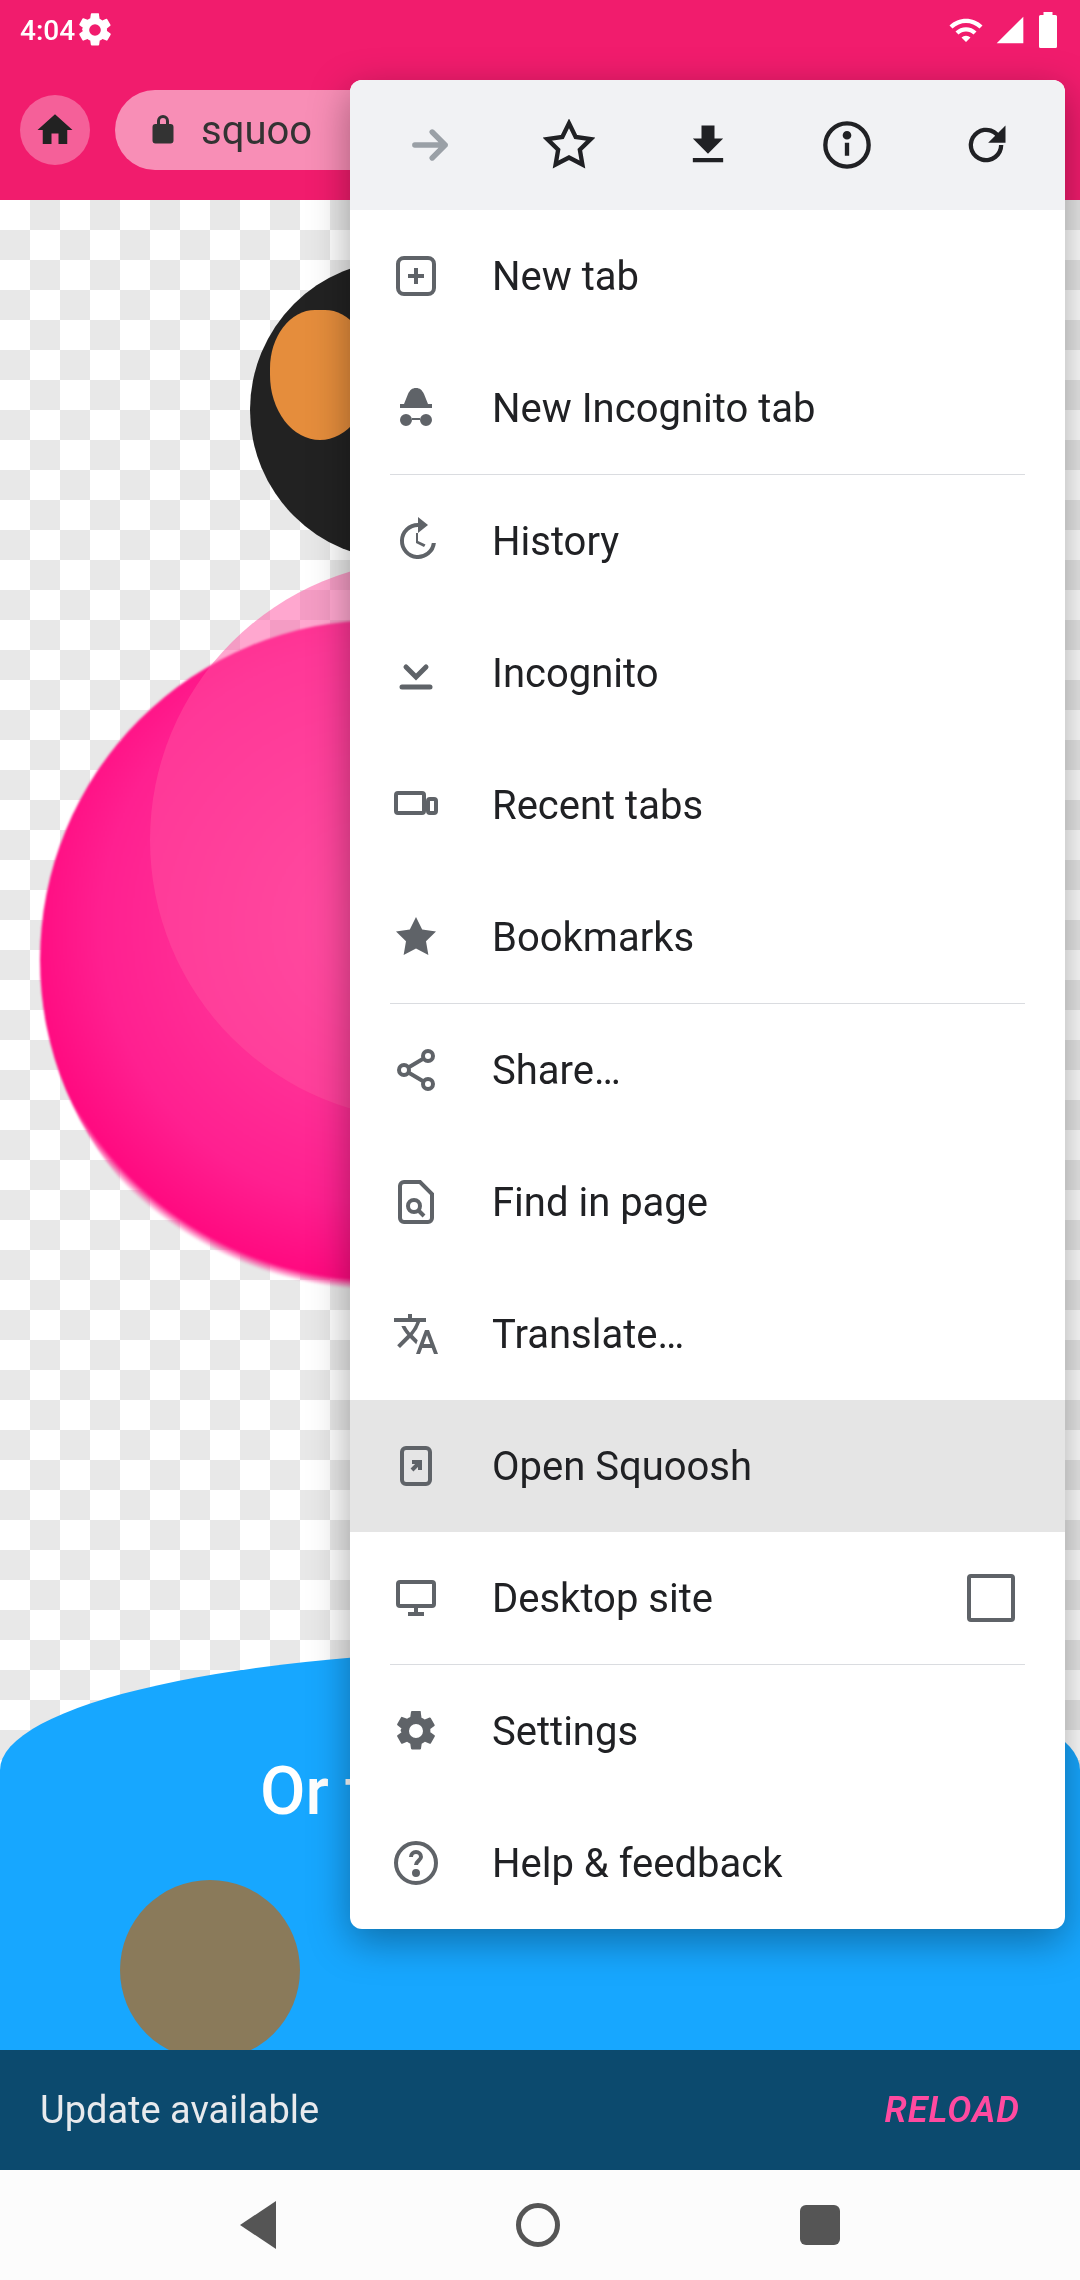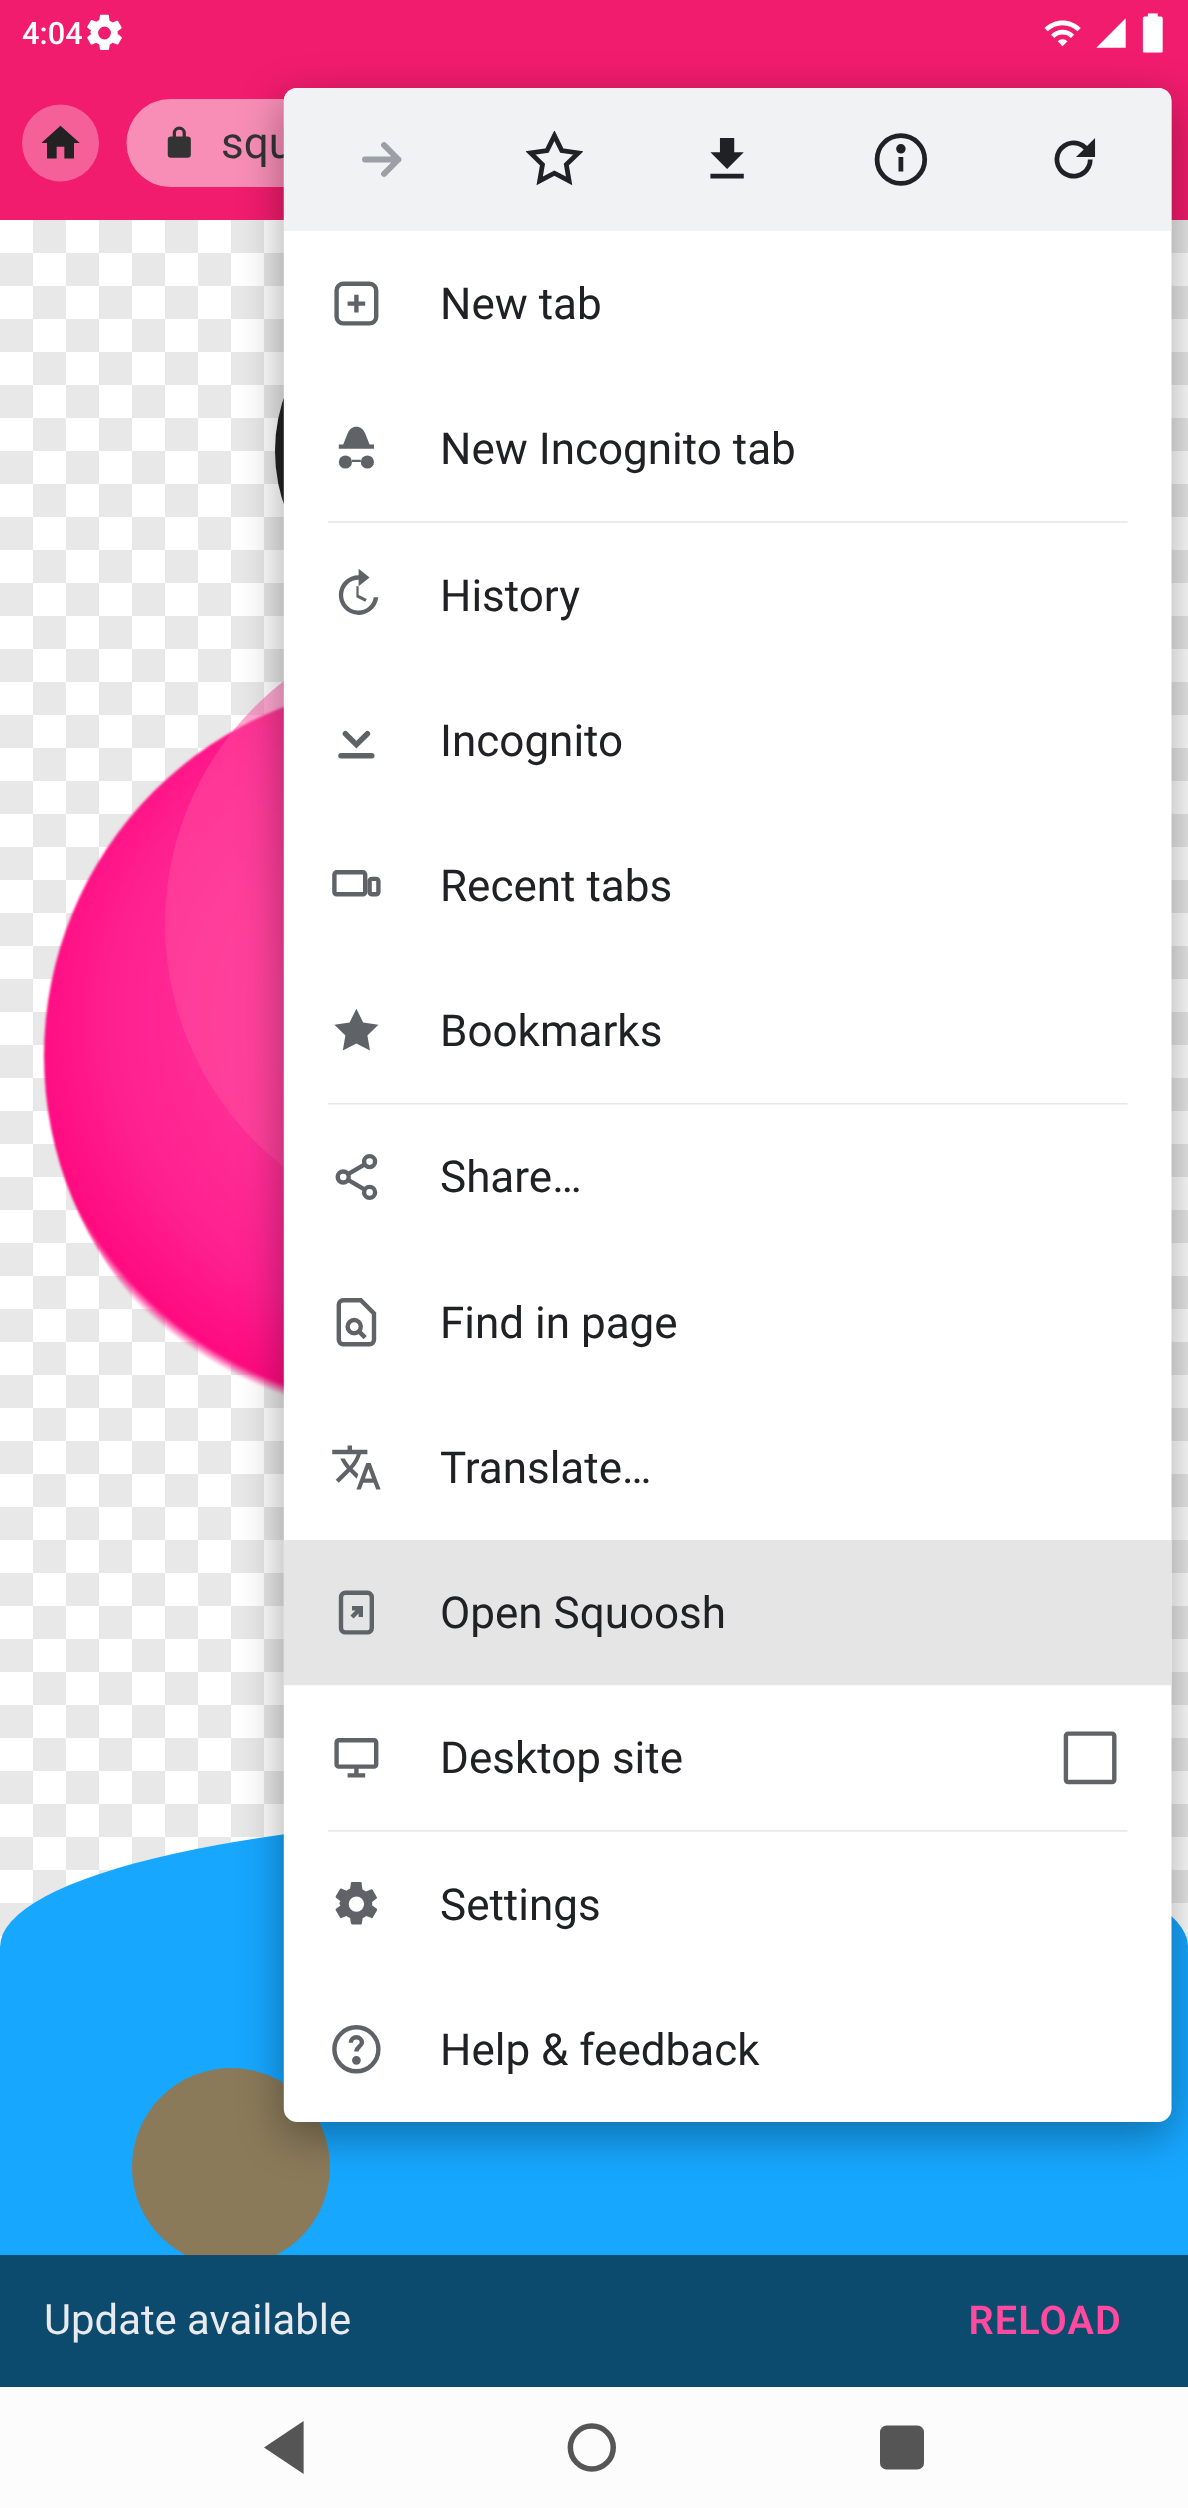--- a/index.html
+++ b/index.html
@@ -20,35 +20,35 @@
   repeating-conic-gradient(#e8e8e8 0% 25%, #fff 0% 50%) 0 0/60px 60px; }
 .pink-blob1 { position: absolute; top: 60px; left: 250px; width: 300px; height: 300px; background: #222; border-radius: 50%; }
 .pink-blob1::after { content:""; position:absolute; left:20px; top:50px; width:100px; height:130px; background:#E58D3C; border-radius:45% 45% 50% 50%; }
 .pink-blob2 { position: absolute; top: 420px; left: 40px; width: 680px; height: 680px; background: radial-gradient(circle at 50% 45%, #ff4aa0 0%, #ff2090 55%, #ff0a80 70%, rgba(255,10,128,0) 72%); border-radius: 50%; filter: blur(1px); }
 .pink-blob3 { position: absolute; top: 360px; left: 150px; width: 560px; height: 560px; background: rgba(255,80,160,0.5); border-radius: 50%; }
 .blue-wave { position: absolute; bottom: 0; left: 0; right: 0; height: 520px; background: #17a7ff; border-top-left-radius: 50% 120px; border-top-right-radius: 50% 120px; }
 .blue-text { position: absolute; bottom: 340px; left: 260px; color: #fff; font-size: 66px; font-weight: 500; }
 .thumb { position:absolute; bottom:110px; left:120px; width:180px; height:180px; border-radius:50%; background:#8a7a5a; overflow:hidden; }
 
 
-.menu { position: absolute; top: 80px; right: 15px; width: 807px; background: #fff; border-radius: 12px; box-shadow: 0 12px 40px rgba(0,0,0,0.35); overflow: hidden; }
+.menu { position: absolute; top: 80px; right: 15px; width: 715px; background: #fff; border-radius: 12px; box-shadow: 0 12px 40px rgba(0,0,0,0.35); overflow: hidden; }
 .menu-toprow { height: 130px; background: #f1f2f4; display: flex; align-items: center; justify-content: space-around; padding: 0 10px; }
 .top-icon { width: 98px; height: 98px; display: flex; align-items: center; justify-content: center; border-radius: 50%; }
 .menu-list { display: flex; flex-direction: column; }
 .menu-item { height: 132px; display: flex; align-items: center; padding: 0 40px; gap: 50px; font-size: 40px; color: #202124; }
 .menu-item.highlighted { background: #e5e5e5; }
 .menu-item .mi-icon { width: 52px; height: 52px; display:flex; align-items:center; justify-content:center; flex-shrink:0; }
 .menu-item .mi-label { flex: 1; }
 .menu-item .mi-check { width: 48px; height: 48px; border: 4px solid #5f6368; border-radius: 4px; margin-right: 10px; }
 .menu-sep { height: 1px; background: #dadce0; margin: 0 40px; }
 
 
 .snackbar { position: absolute; left: 0; right: 0; bottom: 110px; height: 120px; background: #0c4a6e; display: flex; align-items: center; padding: 0 40px; gap: 30px; }
 .snack-text { flex: 1; color: #e8eaed; font-size: 38px; }
-.snack-btn { color: #4fd17a; font-size: 36px; font-weight: 600; letter-spacing: 1px; padding: 20px; }
+.snack-btn { color: #4fd17a; font-size: 36px; font-weight: 600; letter-spacing: 1px; padding: 20px; font-style: italic; }
 .snack-btn.reload { color: #ff4aa0; }
 
 
 .navbar { position: absolute; left: 0; right: 0; bottom: 0; height: 110px; background: #fcfcfc; display: flex; align-items: center; justify-content: space-evenly; }
 .nav-tri { width:0; height:0; border-top:24px solid transparent; border-bottom:24px solid transparent; border-right:36px solid #555; }
 .nav-circ { width:44px; height:44px; border:5px solid #555; border-radius:50%; }
 .nav-sq { width:40px; height:40px; background:#555; border-radius:6px; }
 
 svg { display:block; }
 </style>

